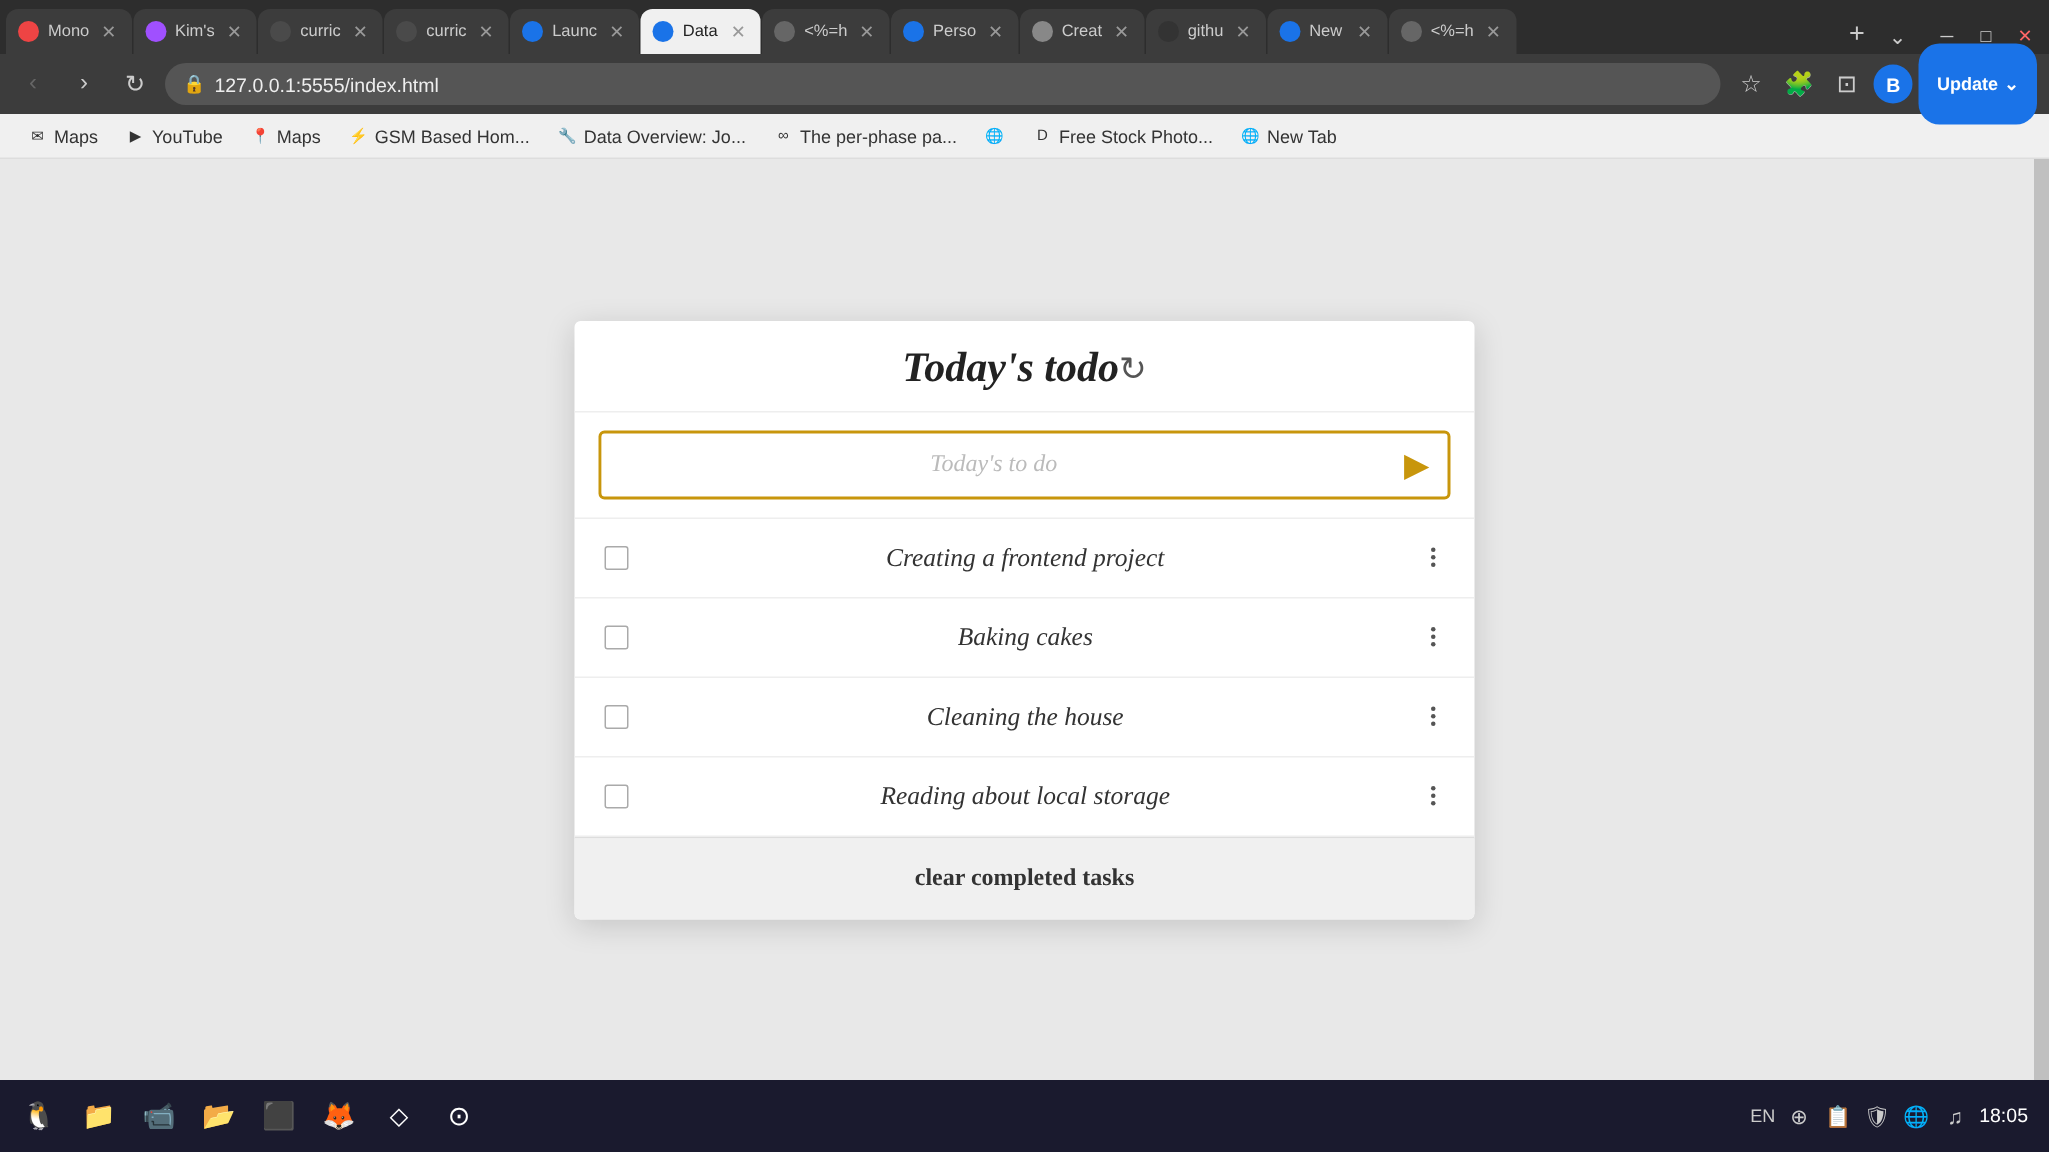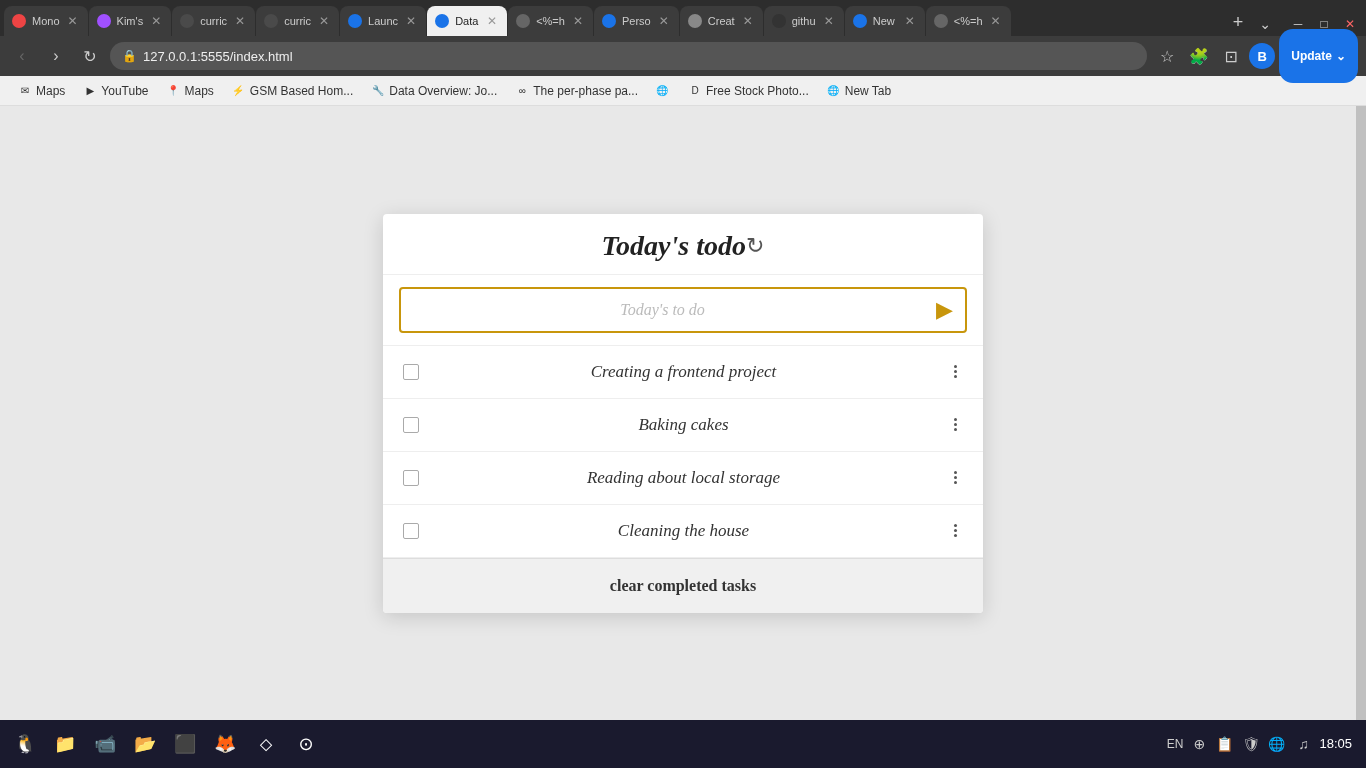--- a/index.html
+++ b/index.html
@@ -639,30 +639,30 @@
     <input type="checkbox" class="todo-checkbox" style="">
     <span class="todo-text">Baking cakes</span>
     <button class="todo-menu-btn">
       <span class="dot"></span>
             <span class="dot"></span>
             <span class="dot"></span>
     </button>
   </div>
         <div class="todo-item">
     <input type="checkbox" class="todo-checkbox" style="">
-    <span class="todo-text">Reading about local storage</span>
+    <span class="todo-text">Cleaning the house</span>
     <button class="todo-menu-btn">
       <span class="dot"></span>
             <span class="dot"></span>
             <span class="dot"></span>
     </button>
   </div>
         <div class="todo-item">
     <input type="checkbox" class="todo-checkbox" style="">
-    <span class="todo-text">Cleaning the house</span>
+    <span class="todo-text">Reading about local storage</span>
     <button class="todo-menu-btn">
       <span class="dot"></span>
             <span class="dot"></span>
             <span class="dot"></span>
     </button>
   </div>
       </div>
 
     <div class="todo-footer">
       <button class="clear-btn">

